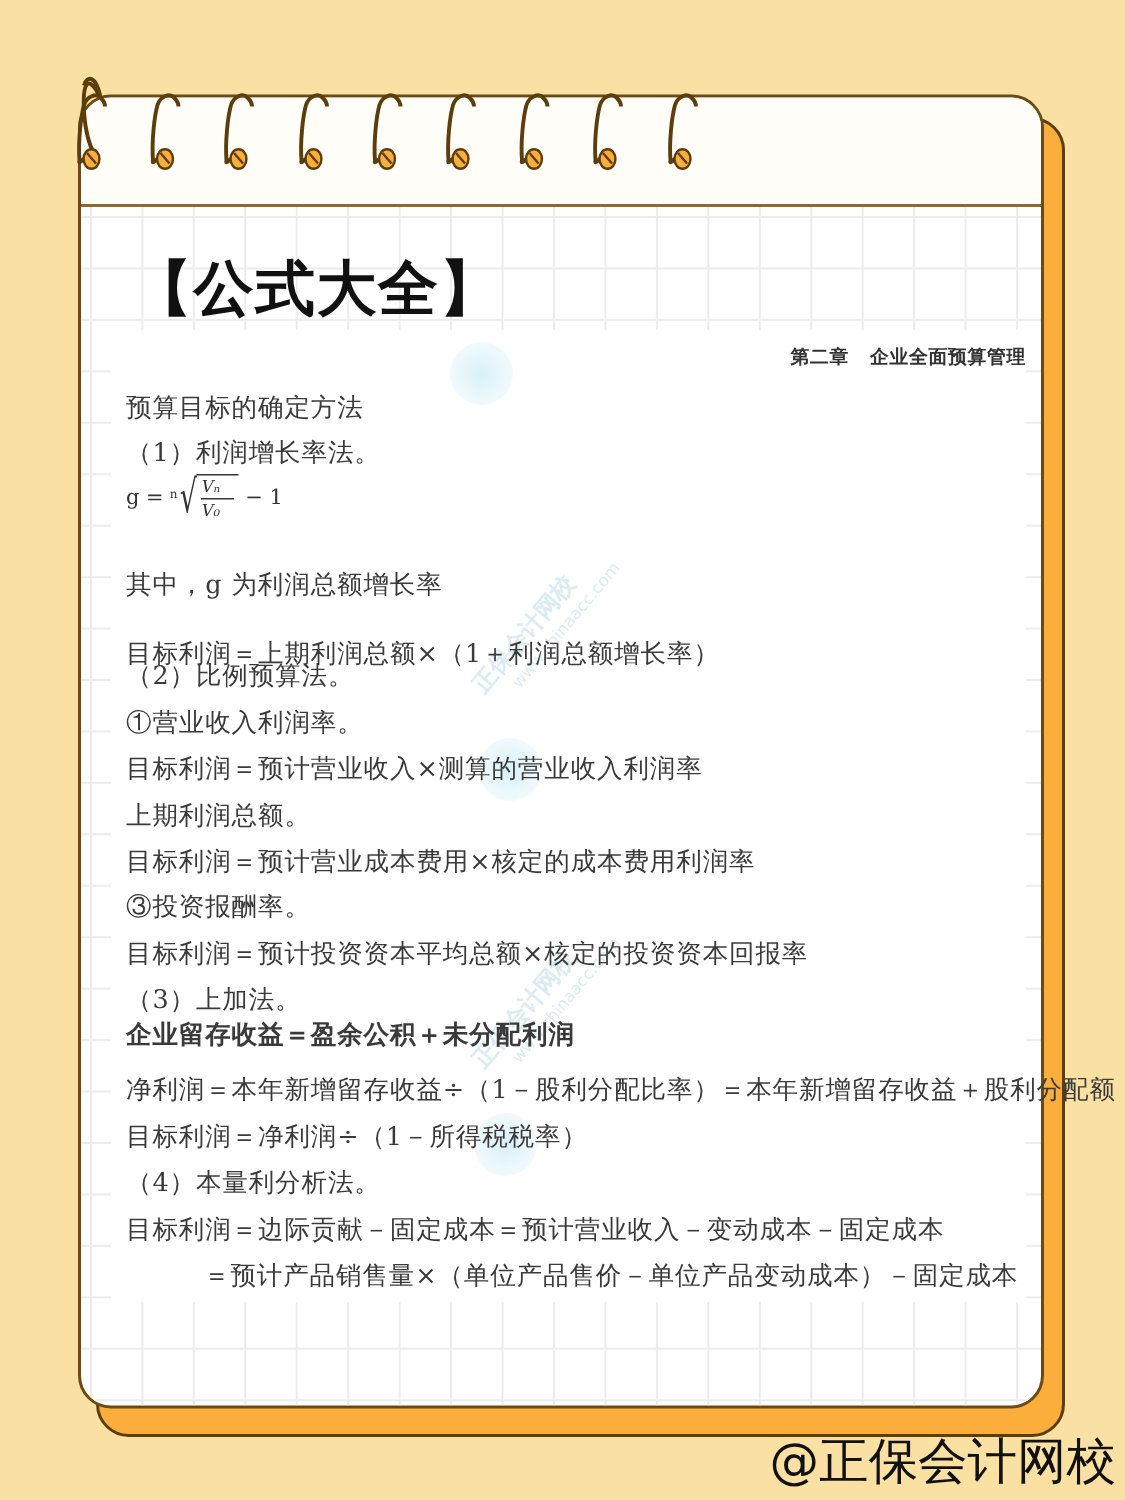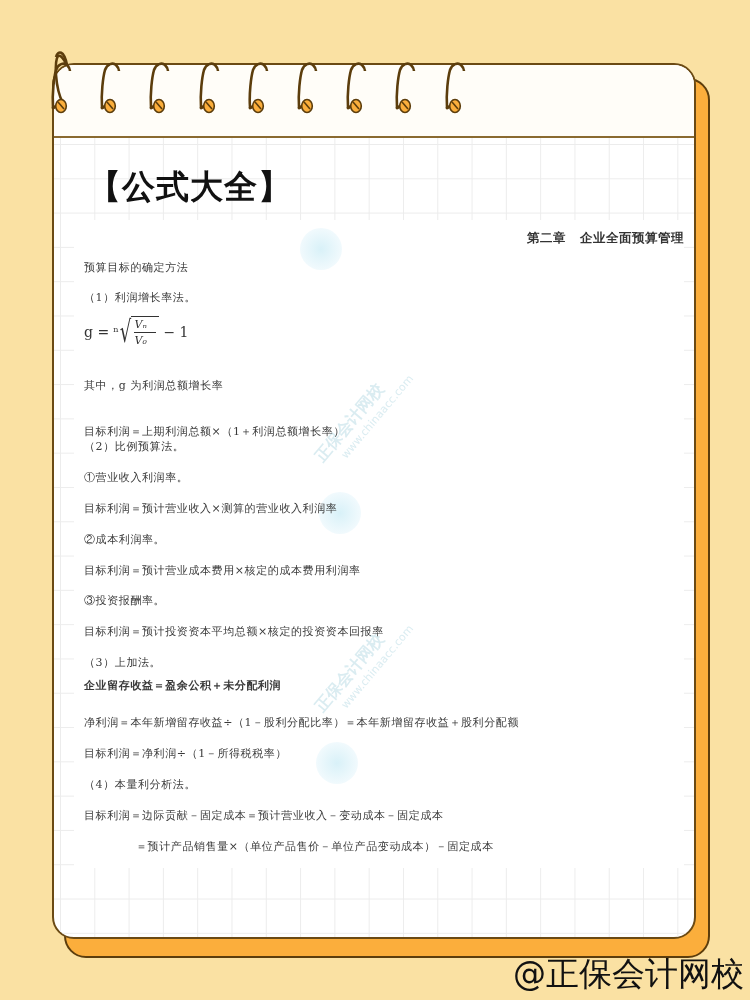--- a/index.html
+++ b/index.html
@@ -35,38 +35,38 @@
       linear-gradient(to bottom, #ececec 1px, transparent 1px);
     background-size: 34.3px 34.3px;
     background-position: 6px 6px;
   }
   .rings {
     position: absolute; left: 0; top: 0; width: 750px; height: 130px; pointer-events: none;
   }
   .section-title {
     position: absolute; left: 88px; top: 165px;
     font-family: "DejaVu Sans", "Liberation Sans", sans-serif;
-    font-size: 33px; font-weight: bold; color: #111;
+    font-size: 40px; font-weight: bold; color: #111;
     letter-spacing: 1px;
   }
   .doc-image {
     position: absolute; left: 74px; top: 220px; width: 610px; height: 648px;
     background: #ffffff;
   }
   .chapter-title {
     position: absolute; left: 0; right: 0; top: 10px;
     text-align: right;
     padding-left: 140px;
     font-size: 12.5px; font-weight: bold; color: #333;
     letter-spacing: 0.5px;
   }
   .chapter-title .gap { display: inline-block; width: 14px; }
   .doc-line {
     position: absolute; left: 10px;
-    font-size: 11px; color: #3a3a3a;
+    font-size: 17px; color: #3a3a3a;
     white-space: nowrap; letter-spacing: 0.6px;
   }
   .formula {
     position: absolute; left: 10px; top: 96px;
     font-size: 14px; color: #333;
     display: flex; align-items: center; gap: 4px;
   }
   .root-wrap { display: inline-flex; align-items: center; position: relative; }
   .root-index { font-size: 8px; position: relative; top: -2px; margin-right: -2px; }
   .root-sign { font-size: 30px; line-height: 1; transform: scaleX(0.6); display: inline-block; }
@@ -174,21 +174,21 @@
       </span>
     </span>
     <span>− 1</span>
   </div>
 
   <div class="doc-line" style="top:158px;">其中，g 为利润总额增长率</div>
   <div class="doc-line" style="top:204px;">目标利润＝上期利润总额×（1＋利润总额增长率）</div>
   <div class="doc-line" style="top:219px;">（2）比例预算法。</div>
   <div class="doc-line" style="top:250px;">①营业收入利润率。</div>
   <div class="doc-line" style="top:281px;">目标利润＝预计营业收入×测算的营业收入利润率</div>
-  <div class="doc-line" style="top:312px;">②成本利润率。</div>
+  <div class="doc-line" style="top:312px;">上期利润总额。</div>
   <div class="doc-line" style="top:343px;">目标利润＝预计营业成本费用×核定的成本费用利润率</div>
   <div class="doc-line" style="top:373px;">③投资报酬率。</div>
   <div class="doc-line" style="top:404px;">目标利润＝预计投资资本平均总额×核定的投资资本回报率</div>
   <div class="doc-line" style="top:435px;">（3）上加法。</div>
   <div class="doc-line" style="top:458px;font-weight:bold;">企业留存收益＝盈余公积＋未分配利润</div>
   <div class="doc-line" style="top:495px;">净利润＝本年新增留存收益÷（1－股利分配比率）＝本年新增留存收益＋股利分配额</div>
   <div class="doc-line" style="top:526px;">目标利润＝净利润÷（1－所得税税率）</div>
   <div class="doc-line" style="top:557px;">（4）本量利分析法。</div>
   <div class="doc-line" style="top:588px;">目标利润＝边际贡献－固定成本＝预计营业收入－变动成本－固定成本</div>
   <div class="doc-line" style="top:619px; left:62px;">＝预计产品销售量×（单位产品售价－单位产品变动成本）－固定成本</div>

